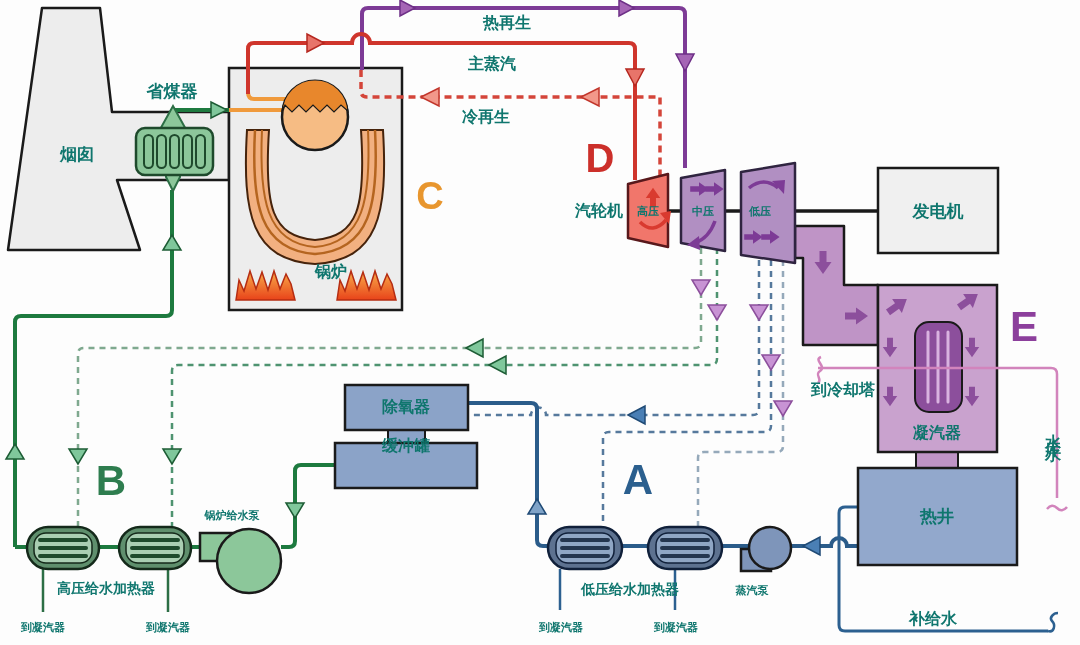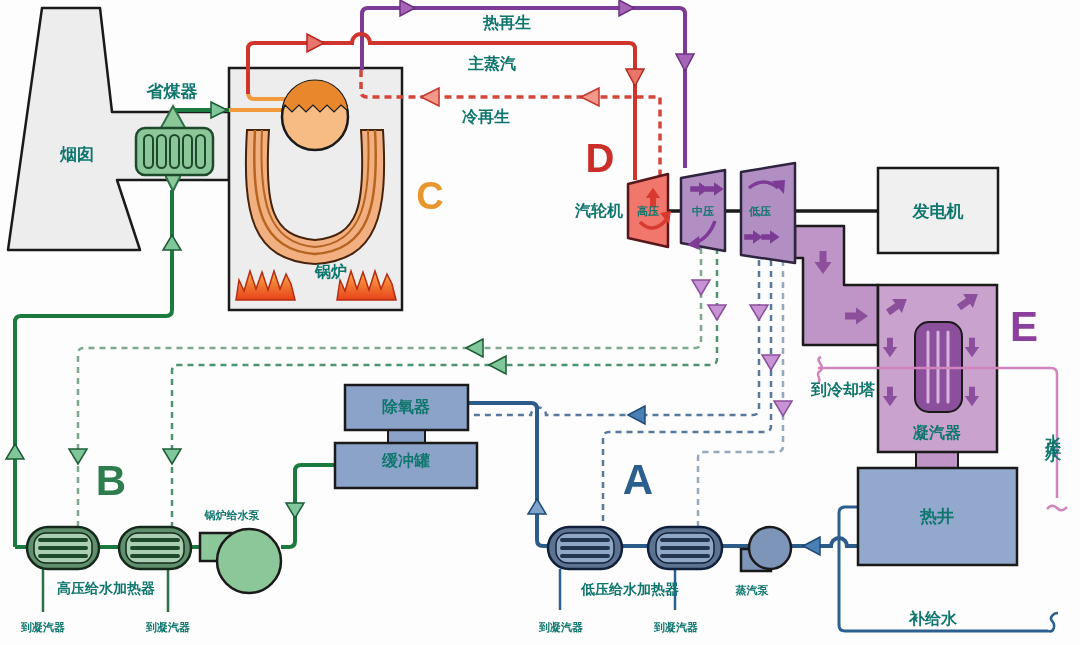--- a/index.html
+++ b/index.html
@@ -240,21 +240,21 @@
 <div class="lbl s17" style="left:938px;top:211px">发电机</div>
 <div class="lbl letter letter-e" style="left:1024px;top:327px">E</div>
 <div class="lbl s16" style="left:843px;top:390px">到冷却塔</div>
 <div class="lbl s16 vert" style="left:1053px;top:430px">水库水</div>
 <div class="lbl s16" style="left:937px;top:433px">凝汽器</div>
 <div class="lbl s17" style="left:937px;top:516px">热井</div>
 <div class="lbl s16" style="left:933px;top:619px">补给水</div>
 <div class="lbl letter letter-a" style="left:638px;top:480px">A</div>
 <div class="lbl letter letter-b" style="left:111px;top:481px">B</div>
 <div class="lbl s16" style="left:406px;top:407px">除氧器</div>
-<div class="lbl s16" style="left:406px;top:461px">缓冲罐</div>
+<div class="lbl s16" style="left:406px;top:446px">缓冲罐</div>
 <div class="lbl s15" style="left:232px;top:515px">锅炉给水泵</div>
 <div class="lbl s14" style="left:106px;top:588px">高压给水加热器</div>
 <div class="lbl s14" style="left:630px;top:589px">低压给水加热器</div>
 <div class="lbl s15" style="left:752px;top:590px">蒸汽泵</div>
 <div class="lbl s15" style="left:43px;top:627px">到凝汽器</div>
 <div class="lbl s15" style="left:168px;top:627px">到凝汽器</div>
 <div class="lbl s15" style="left:561px;top:627px">到凝汽器</div>
 <div class="lbl s15" style="left:676px;top:627px">到凝汽器</div>
 
 </div>

